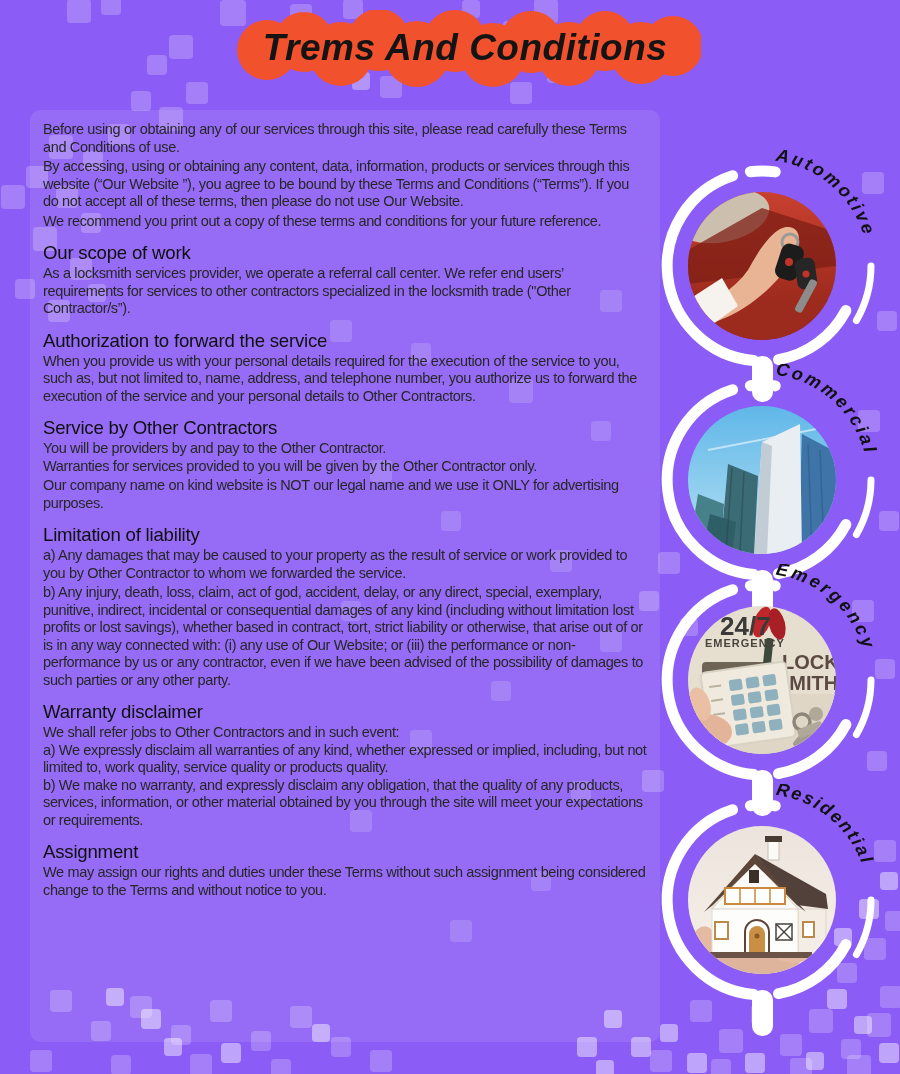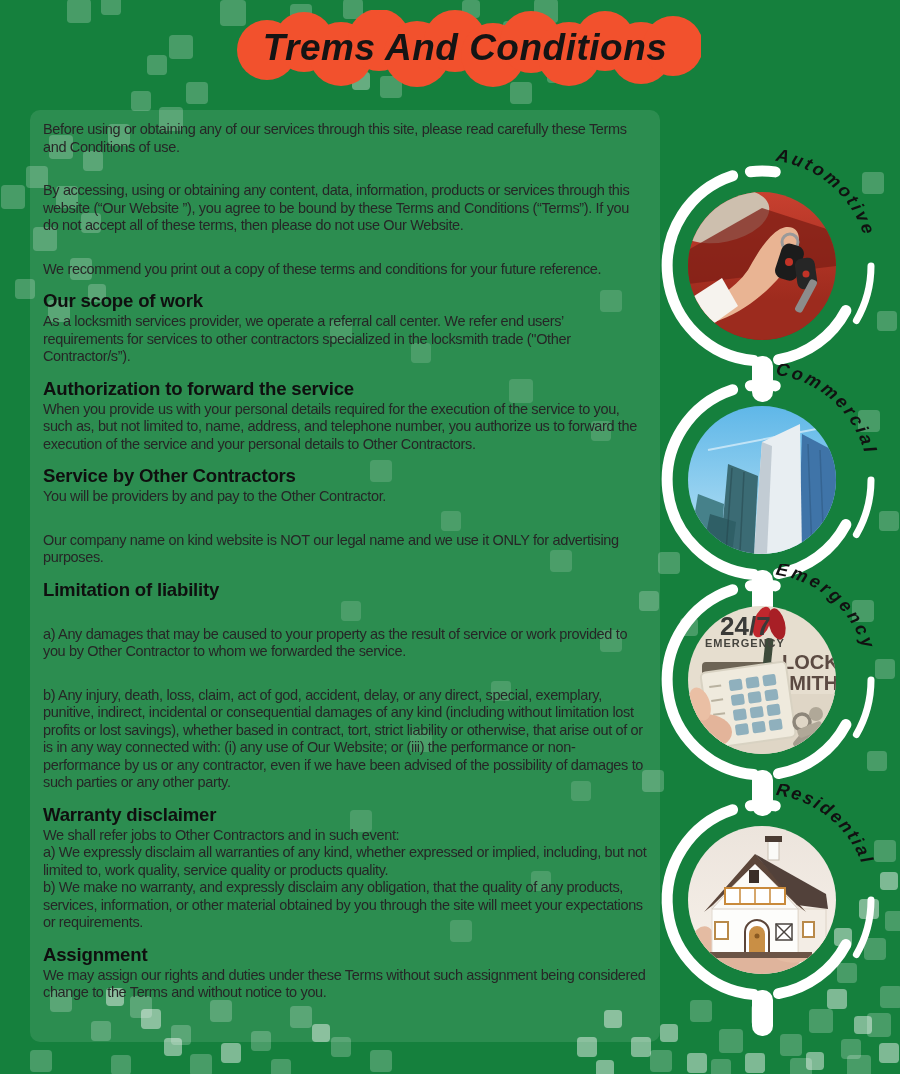--- a/index.html
+++ b/index.html
@@ -1,18 +1,18 @@
 <!DOCTYPE html>
 <html><head>
 <meta charset="utf-8">
 <style>
   html,body{margin:0;padding:0;background:#888;}
   .page{
     position:relative;width:900px;height:1074px;overflow:hidden;
-    background:#15803d;
+    background:#8b5cf6;
     font-family:"Liberation Sans",sans-serif;
   }
   
   .dot-base{position:absolute;width:2px;height:2px;border-radius:50%;background:transparent;pointer-events:none;}
   .dots-soft{
     box-shadow:
       78px 10px 0 11px rgba(255,255,255,.22),110px 4px 0 9px rgba(255,255,255,.22),232px 12px 0 12px rgba(255,255,255,.22),
       262px 38px 0 11px rgba(255,255,255,.22),300px 14px 0 10px rgba(255,255,255,.22),330px 34px 0 9px rgba(255,255,255,.22),
       352px 8px 0 9px rgba(255,255,255,.22),390px 86px 0 10px rgba(255,255,255,.22),420px 60px 0 9px rgba(255,255,255,.22),
       452px 36px 0 11px rgba(255,255,255,.22),484px 56px 0 10px rgba(255,255,255,.22),512px 30px 0 9px rgba(255,255,255,.22),
@@ -60,24 +60,24 @@
     font-size:37px;font-weight:bold;font-style:italic;color:#141414;letter-spacing:.5px;white-space:nowrap;
   }
   
   .panel{
     position:absolute;left:30px;top:110px;width:630px;height:932px;z-index:2;
     background:rgba(255,255,255,.10);border-radius:10px;box-sizing:border-box;
     padding:11px 13px;overflow:hidden;
     color:#262626;font-size:14.5px;line-height:17.5px;letter-spacing:-.35px;
   }
   .panel p{margin:0;}
-  .panel p.gap{margin-top:26px;}
+  .panel p.gap{margin-top:2px;}
   .panel h2{
     margin:12px 0 2px;font-size:18.6px;line-height:21px;color:#0f0f0f;
-    letter-spacing:-.2px;font-weight:bold;
+    letter-spacing:-.2px;font-weight:normal;
   }
   
   .service{position:absolute;left:650px;width:240px;height:255px;z-index:3;cursor:pointer;}
   .svc-label{font:italic bold 18px "Liberation Sans",sans-serif;fill:#111;}
   .svc-ring{fill:none;stroke:#fff;stroke-width:11;stroke-linecap:round;}
   .svc-swoosh{fill:none;stroke:#fff;stroke-width:7;stroke-linecap:round;}
 </style>
 </head>
 <body>
 
@@ -112,20 +112,21 @@
     <p class="gap">We recommend you print out a copy of these terms and conditions for your future reference.</p>
 
     <h2>Our scope of work</h2>
     <p>As a locksmith services provider, we operate a referral call center. We refer end users’ requirements for services to other contractors specialized in the locksmith trade ("Other Contractor/s”).</p>
 
     <h2>Authorization to forward the service</h2>
     <p>When you provide us with your personal details required for the execution of the service to you, such as, but not limited to, name, address, and telephone number, you authorize us to forward the execution of the service and your personal details to Other Contractors.</p>
 
     <h2>Service by Other Contractors</h2>
     <p>You will be providers by and pay to the Other Contractor.</p>
+    <p>Warranties for services provided to you will be given by the Other Contractor only.</p>
     <p class="gap">Our company name on kind website is NOT our legal name and we use it ONLY for advertising purposes.</p>
 
     <h2>Limitation of liability</h2>
     <p class="gap">a) Any damages that may be caused to your property as the result of service or work provided to you by Other Contractor to whom we forwarded the service.</p>
     <p class="gap">b) Any injury, death, loss, claim, act of god, accident, delay, or any direct, special, exemplary, punitive, indirect, incidental or consequential damages of any kind (including without limitation lost profits or lost savings), whether based in contract, tort, strict liability or otherwise, that arise out of or is in any way connected with: (i) any use of Our Website; or (iii) the performance or non-performance by us or any contractor, even if we have been advised of the possibility of damages to such parties or any other party.</p>
 
     <h2>Warranty disclaimer</h2>
     <p>We shall refer jobs to Other Contractors and in such event:</p>
     <p>a) We expressly disclaim all warranties of any kind, whether expressed or implied, including, but not limited to, work quality, service quality or products quality.</p>
     <p>b) We make no warranty, and expressly disclaim any obligation, that the quality of any products, services, information, or other material obtained by you through the site will meet your expectations or requirements.</p>

